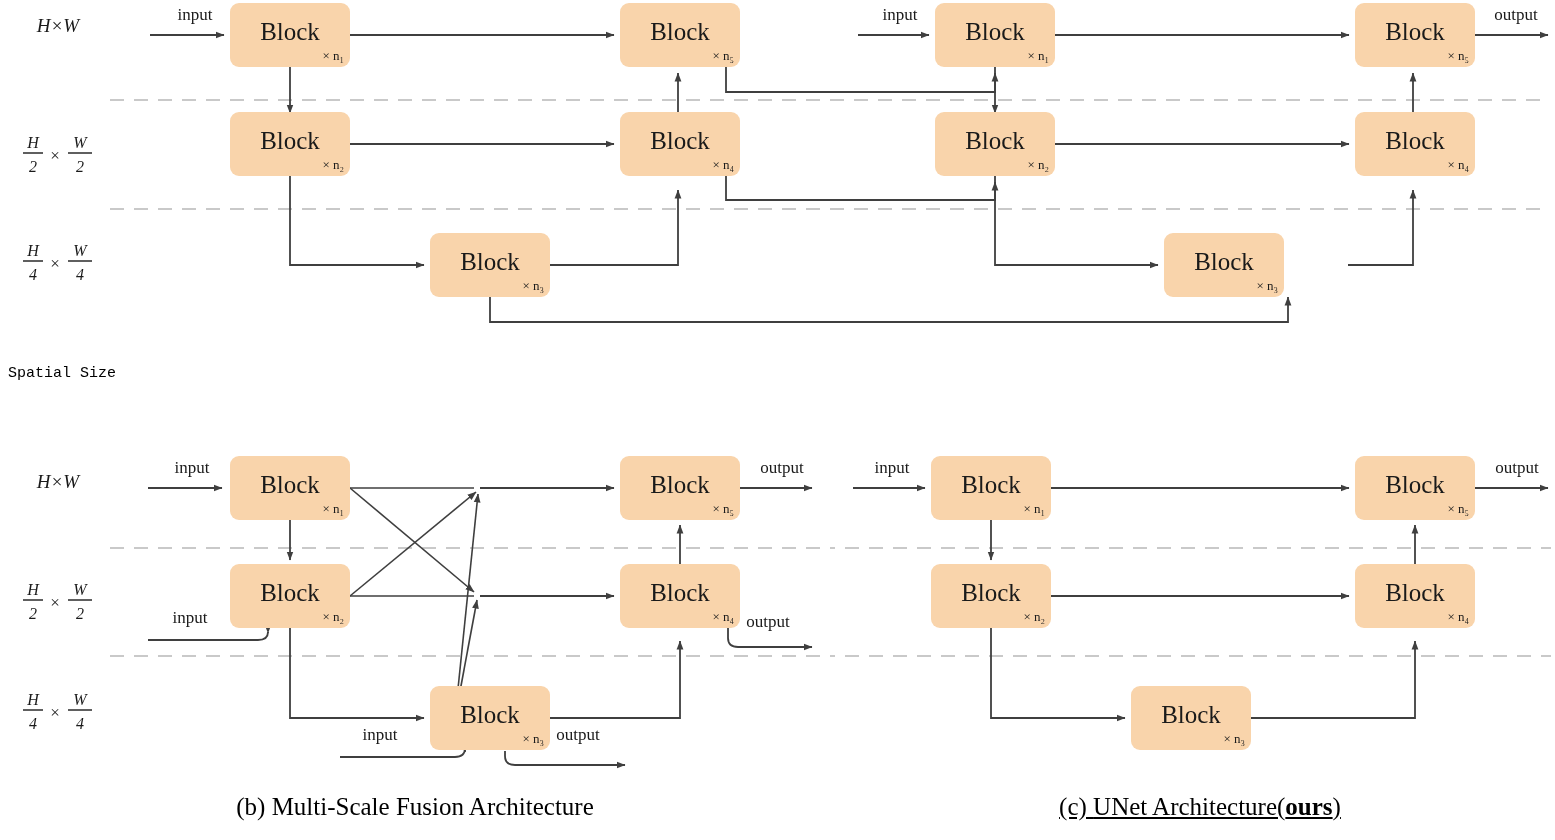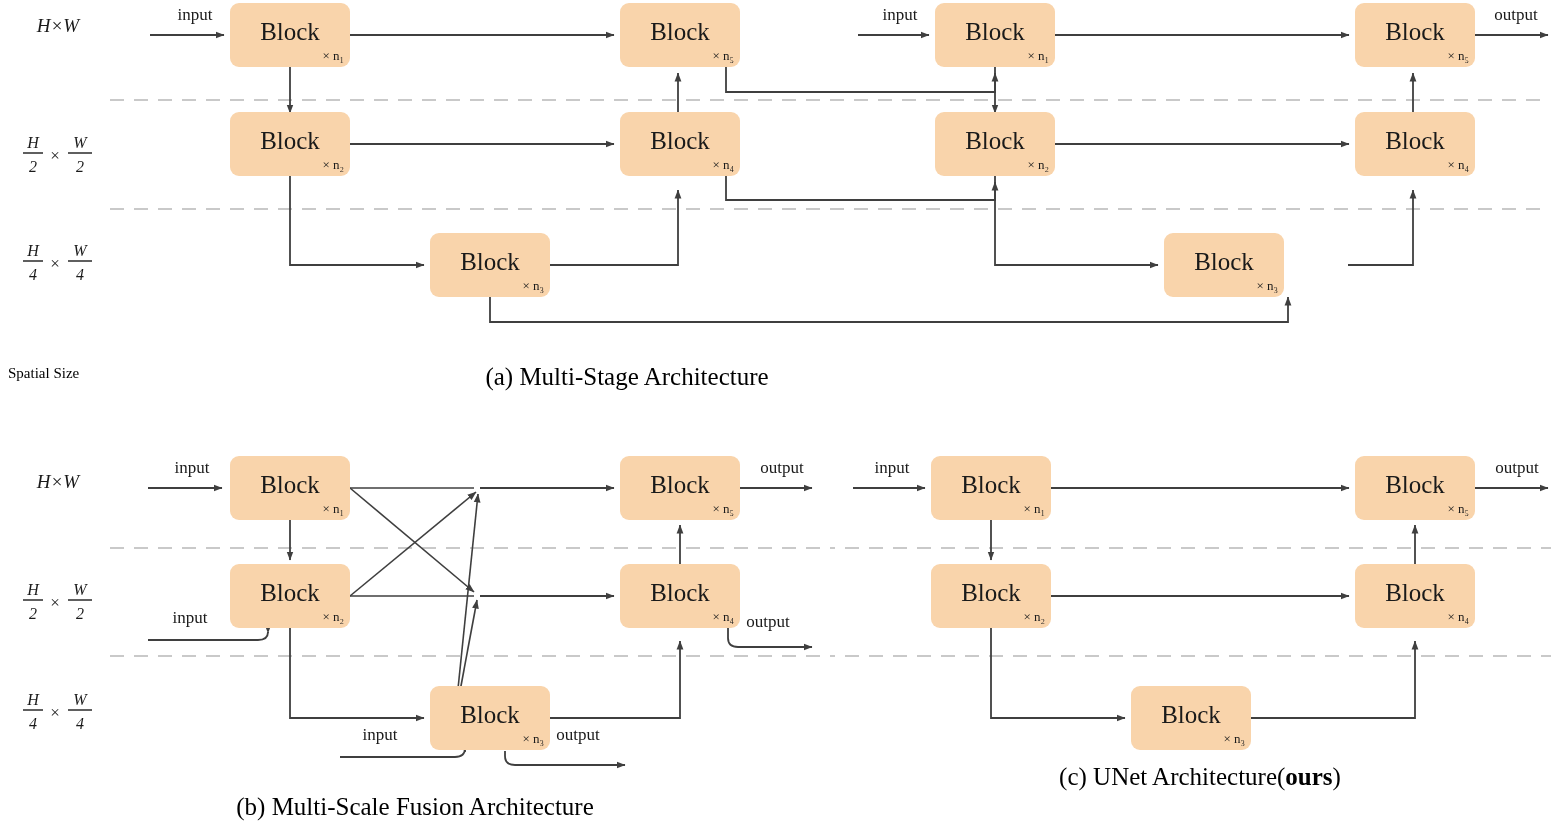--- a/index.html
+++ b/index.html
@@ -10,21 +10,21 @@
   .blk-label{font-family:"Liberation Serif",serif;font-size:25px;fill:#1a1a1a;text-anchor:middle;}
   .blk-sub{font-family:"Liberation Serif",serif;font-size:13px;fill:#1a1a1a;text-anchor:end;}
   .edge{stroke:#3f3f3f;stroke-width:1.8;fill:none;}
   .edge-thin{stroke:#3f3f3f;stroke-width:1.6;fill:none;}
   .divider{stroke:#c9c9c9;stroke-width:2.2;stroke-dasharray:14 10;fill:none;}
   .io-text{font-family:"Liberation Serif",serif;font-size:17px;fill:#1a1a1a;text-anchor:middle;}
   .scale-text{font-family:"Liberation Serif",serif;font-style:italic;font-size:19px;fill:#1a1a1a;text-anchor:middle;}
   .frac-num,.frac-den{font-family:"Liberation Serif",serif;font-style:italic;font-size:16px;fill:#1a1a1a;text-anchor:middle;}
   .frac-bar{stroke:#1a1a1a;stroke-width:1.4;}
   .times{font-family:"Liberation Serif",serif;font-size:17px;fill:#1a1a1a;text-anchor:middle;}
-  .spatial-size{font-family:Liberation Serif, serif;font-size:15px;fill:#1a1a1a;}
+  .spatial-size{font-family:Liberation Mono, monospace;font-size:15px;fill:#1a1a1a;}
   .caption{font-family:"Liberation Serif",serif;font-size:25px;fill:#111;text-align:center;}
   .caption b{font-weight:bold;}
   .cap-row{position:absolute;width:100%;}
 </style>
 </head>
 <body>
 
 <div id="stage">
 
 <svg id="panelA" width="1555" height="350" viewBox="0 0 1555 350" style="position:absolute;left:0;top:0;">
@@ -141,25 +141,20 @@
   </g>
   <g>
     <rect class="blk-rect" x="1355" y="3" width="120" height="64" rx="9"></rect>
     <text class="blk-label" x="1415" y="40">Block</text>
     <text class="blk-sub" x="1469" y="60">× n₅</text>
   </g>
 </svg>
 
 <div style="position:absolute;left:8px;top:365px;" class="spatial-size">Spatial Size</div>
 
-<div class="cap-row" style="top:363px;left:0;">
-  <div class="caption">
-    <span>(a) </span><span>Multi-Stage Architecture</span>
-  </div>
-</div>
 
 <svg id="panelB" width="840" height="340" viewBox="0 0 840 340" style="position:absolute;left:0;top:440px;">
   <defs>
     <marker id="arrB" markerWidth="9" markerHeight="8" refX="8.5" refY="4" orient="auto" markerUnits="userSpaceOnUse">
       <path d="M0,0.6 L9,4 L0,7.4 z" fill="#3f3f3f"></path>
     </marker>
   </defs>
 
   <line class="divider" x1="110" y1="108" x2="835" y2="108"></line>
   <line class="divider" x1="110" y1="216" x2="835" y2="216"></line>
@@ -301,17 +296,17 @@
     <rect class="blk-rect" x="510" y="16" width="120" height="64" rx="9"></rect>
     <text class="blk-label" x="570" y="53">Block</text>
     <text class="blk-sub" x="624" y="73">× n₅</text>
   </g>
 </svg>
 
 <div style="position:absolute;left:0;top:793px;width:830px;" class="caption">
   <span>(b) </span><span>Multi-Scale Fusion Architecture</span>
 </div>
 
-<div style="position:absolute;left:845px;top:763px;width:710px;" class="caption">
+<div style="position:absolute;left:845px;top:793px;width:710px;text-decoration:underline;" class="caption">
   <span>(c) </span><span>UNet Architecture(</span><b>ours</b><span>)</span>
 </div>
 
 </div>
 
 </body></html>

